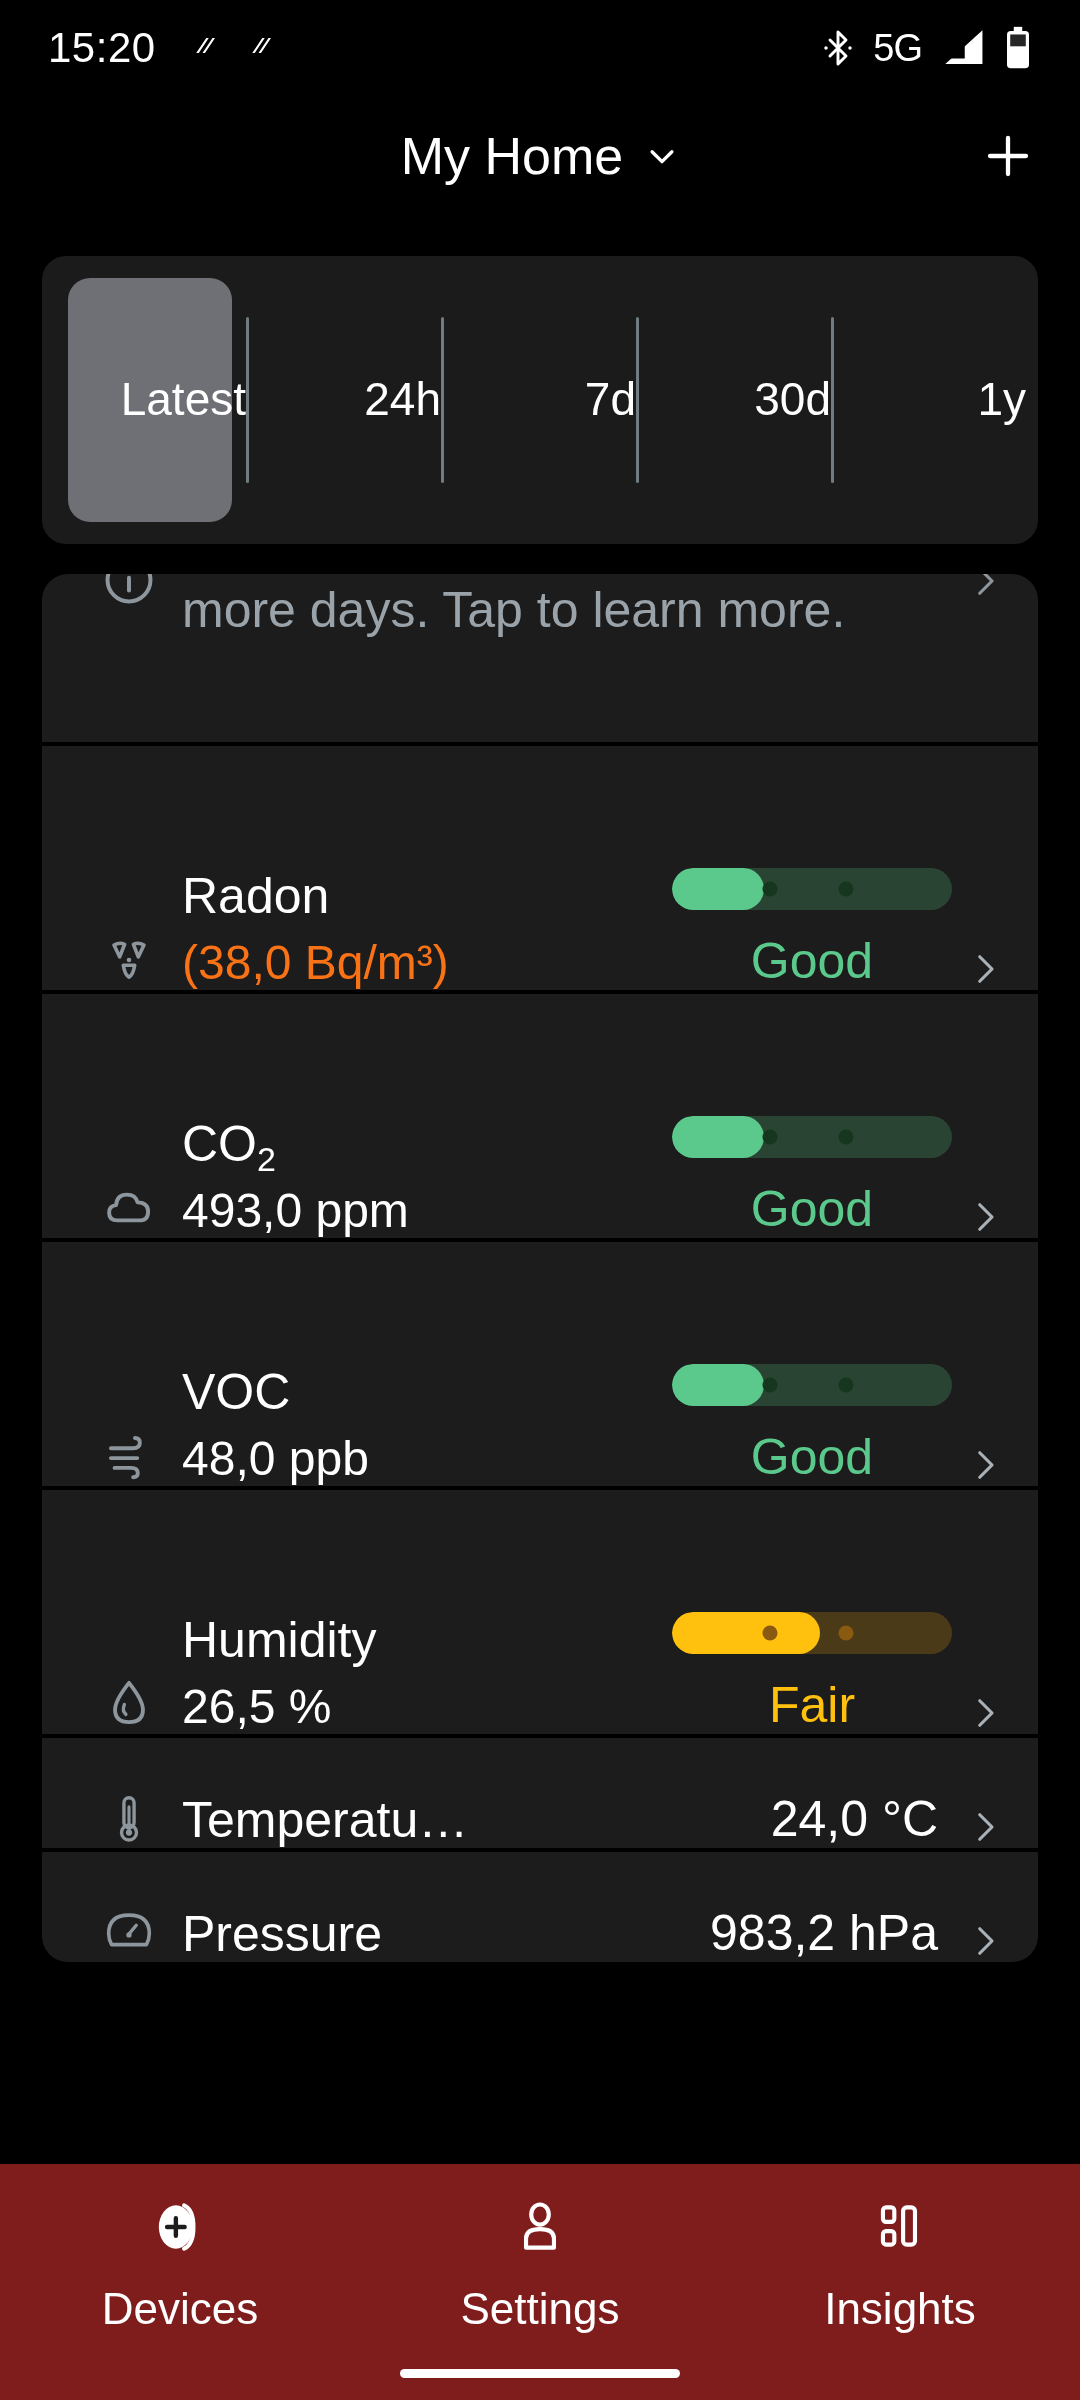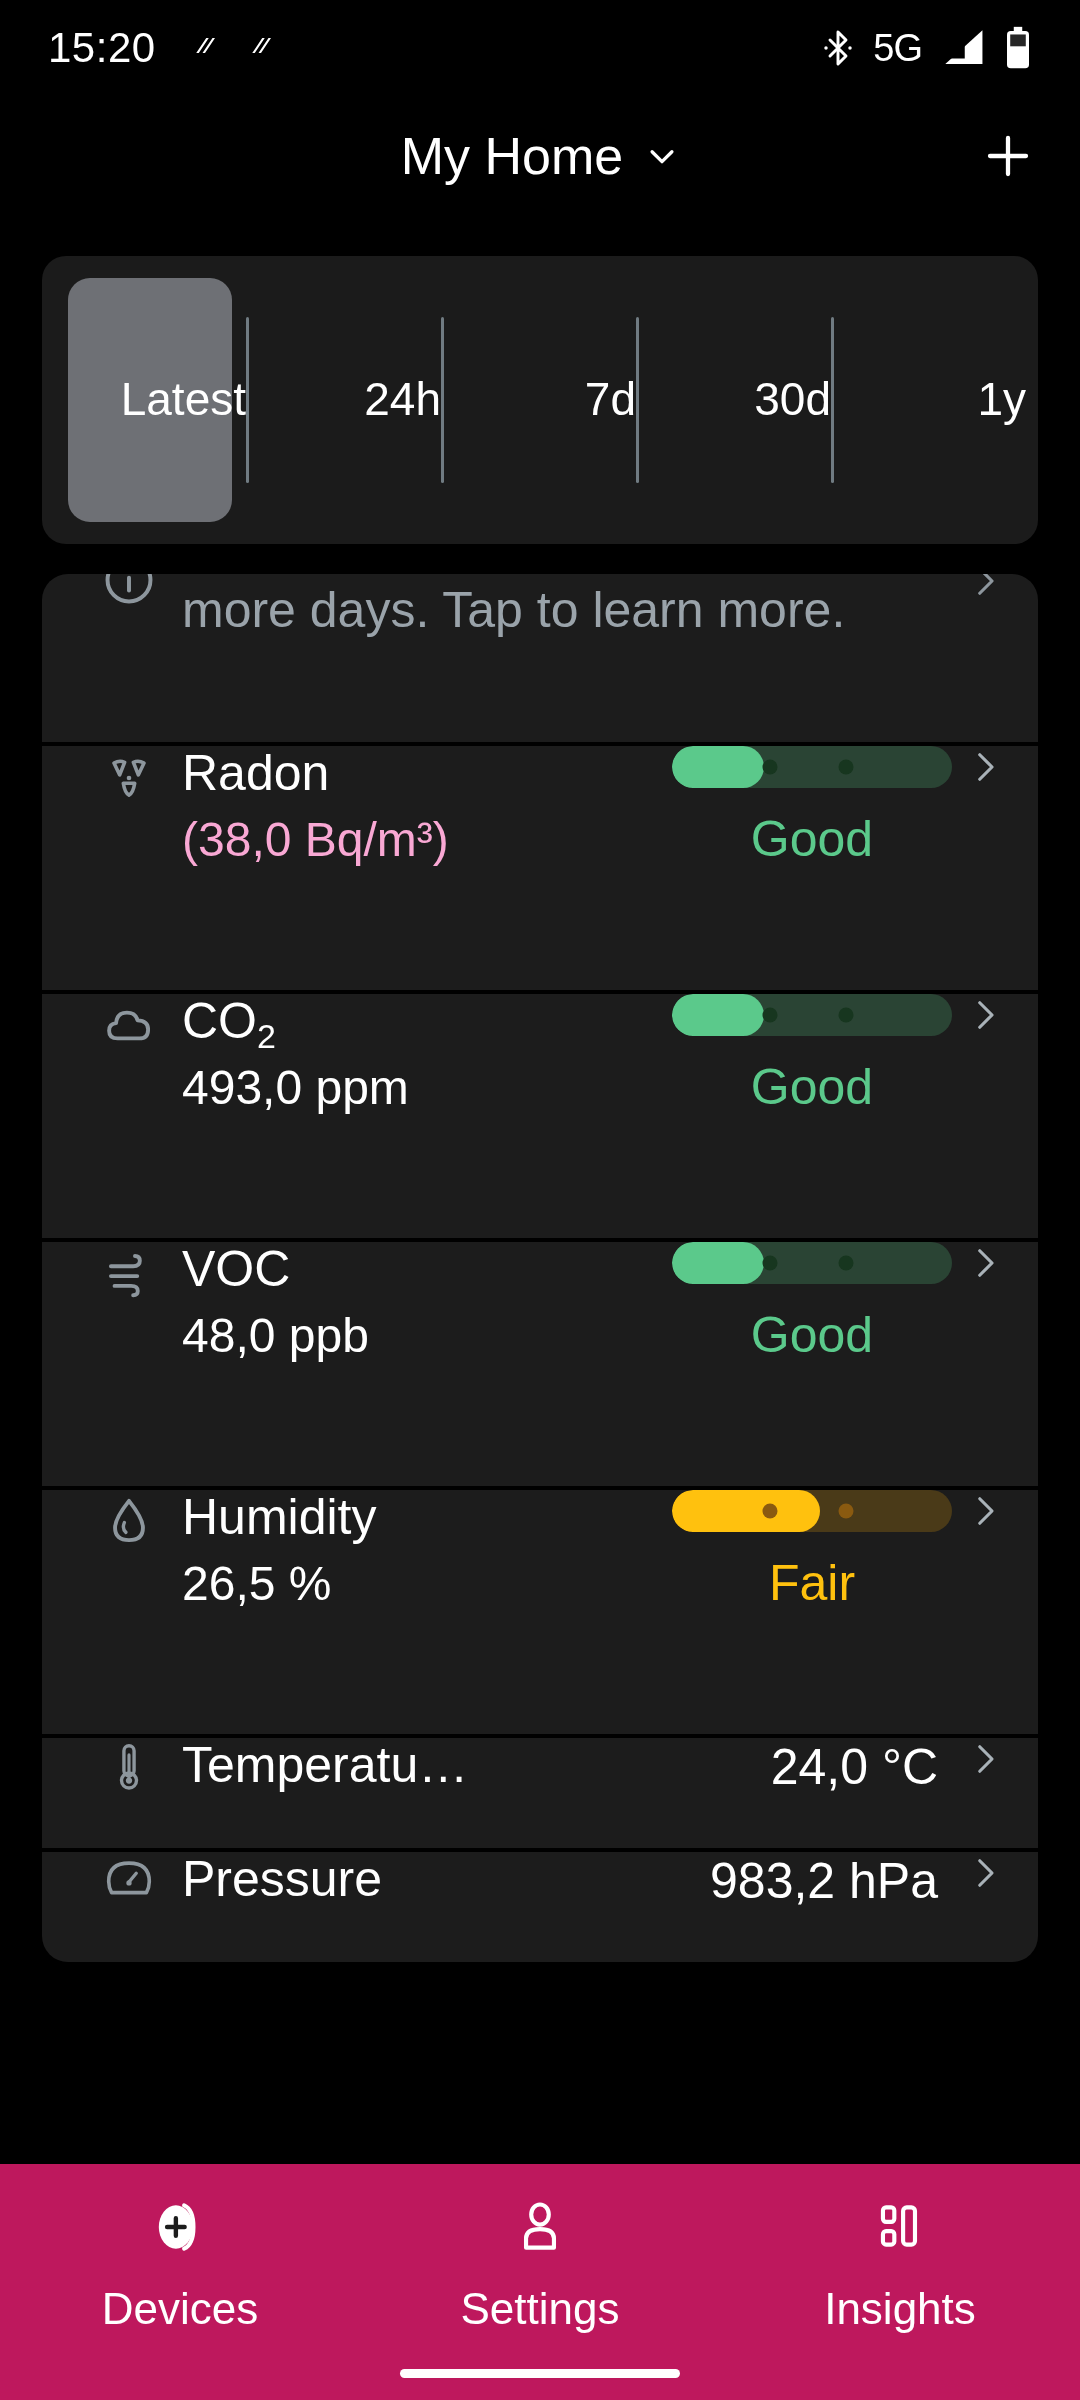--- a/index.html
+++ b/index.html
@@ -52,38 +52,38 @@
   .seg-div { width:3px; height:166px; background:#8E9CA6; opacity:.75; border-radius:2px; }
 
   
   .card {
     margin:30px 42px 0 42px;
     border-radius:26px; overflow:hidden;
     background:#000;
   }
   .row {
     background:#1C1C1C; position:relative;
-    display:flex; align-items:flex-start;
+    display:flex; align-items:flex-end;
     padding:0 30px 0 34px;
     margin-bottom:4px;
   }
   .row:last-child { margin-bottom:0; }
 
   .row-notice { height:168px; align-items:flex-start; }
   .row-big    { height:244px; }
   .row-simple { height:110px; }
 
   .icon-cell { width:106px; flex:0 0 106px; display:flex; align-items:center; justify-content:center; }
   .icon-cell svg { display:block; }
 
   .label-cell { flex:1 1 auto; min-width:0; }
   .s-name { color:#fff; font-size:50px; line-height:1.1; white-space:nowrap; }
   .s-name .sub { font-size:34px; vertical-align:baseline; position:relative; top:10px; }
   .s-value { font-size:48px; line-height:1.12; margin-top:12px; white-space:nowrap; }
-  .s-value.dim { color:#f9a8d4; }
+  .s-value.dim { color:#f97316; }
   .s-value.bright { color:#fff; }
 
   .notice-text {
     color:#9AA3AA; font-size:50px; line-height:1.28;
     padding-top:4px;
   }
 
   
   .gauge-cell { width:300px; flex:0 0 300px; display:flex;
                 flex-direction:column; align-items:center; }
@@ -92,21 +92,21 @@
   .dot { position:absolute; top:50%; transform:translate(-50%,-50%);
          width:15px; height:15px; border-radius:50%; }
   .status-word { margin-top:22px; font-size:50px; }
 
   .right-value { color:#fff; font-size:50px; margin-left:auto; padding-right:24px; white-space:nowrap; }
   .chev-cell { width:46px; flex:0 0 46px; display:flex; align-items:center; justify-content:center; }
 
   
   .bottomnav {
     position:absolute; left:0; right:0; bottom:0;
-    height:236px; background:#be185d;
+    height:236px; background:#7f1d1d;
     display:flex; align-items:flex-start; padding-top:32px;
   }
   .nav-item { flex:1; display:flex; flex-direction:column; align-items:center; gap:26px; }
   .nav-label { color:#fff; font-size:44px; }
   .home-indicator {
     position:absolute; bottom:22px; left:50%; transform:translateX(-50%);
     width:280px; height:9px; border-radius:6px; background:#fff;
   }
 </style>
 </head>

